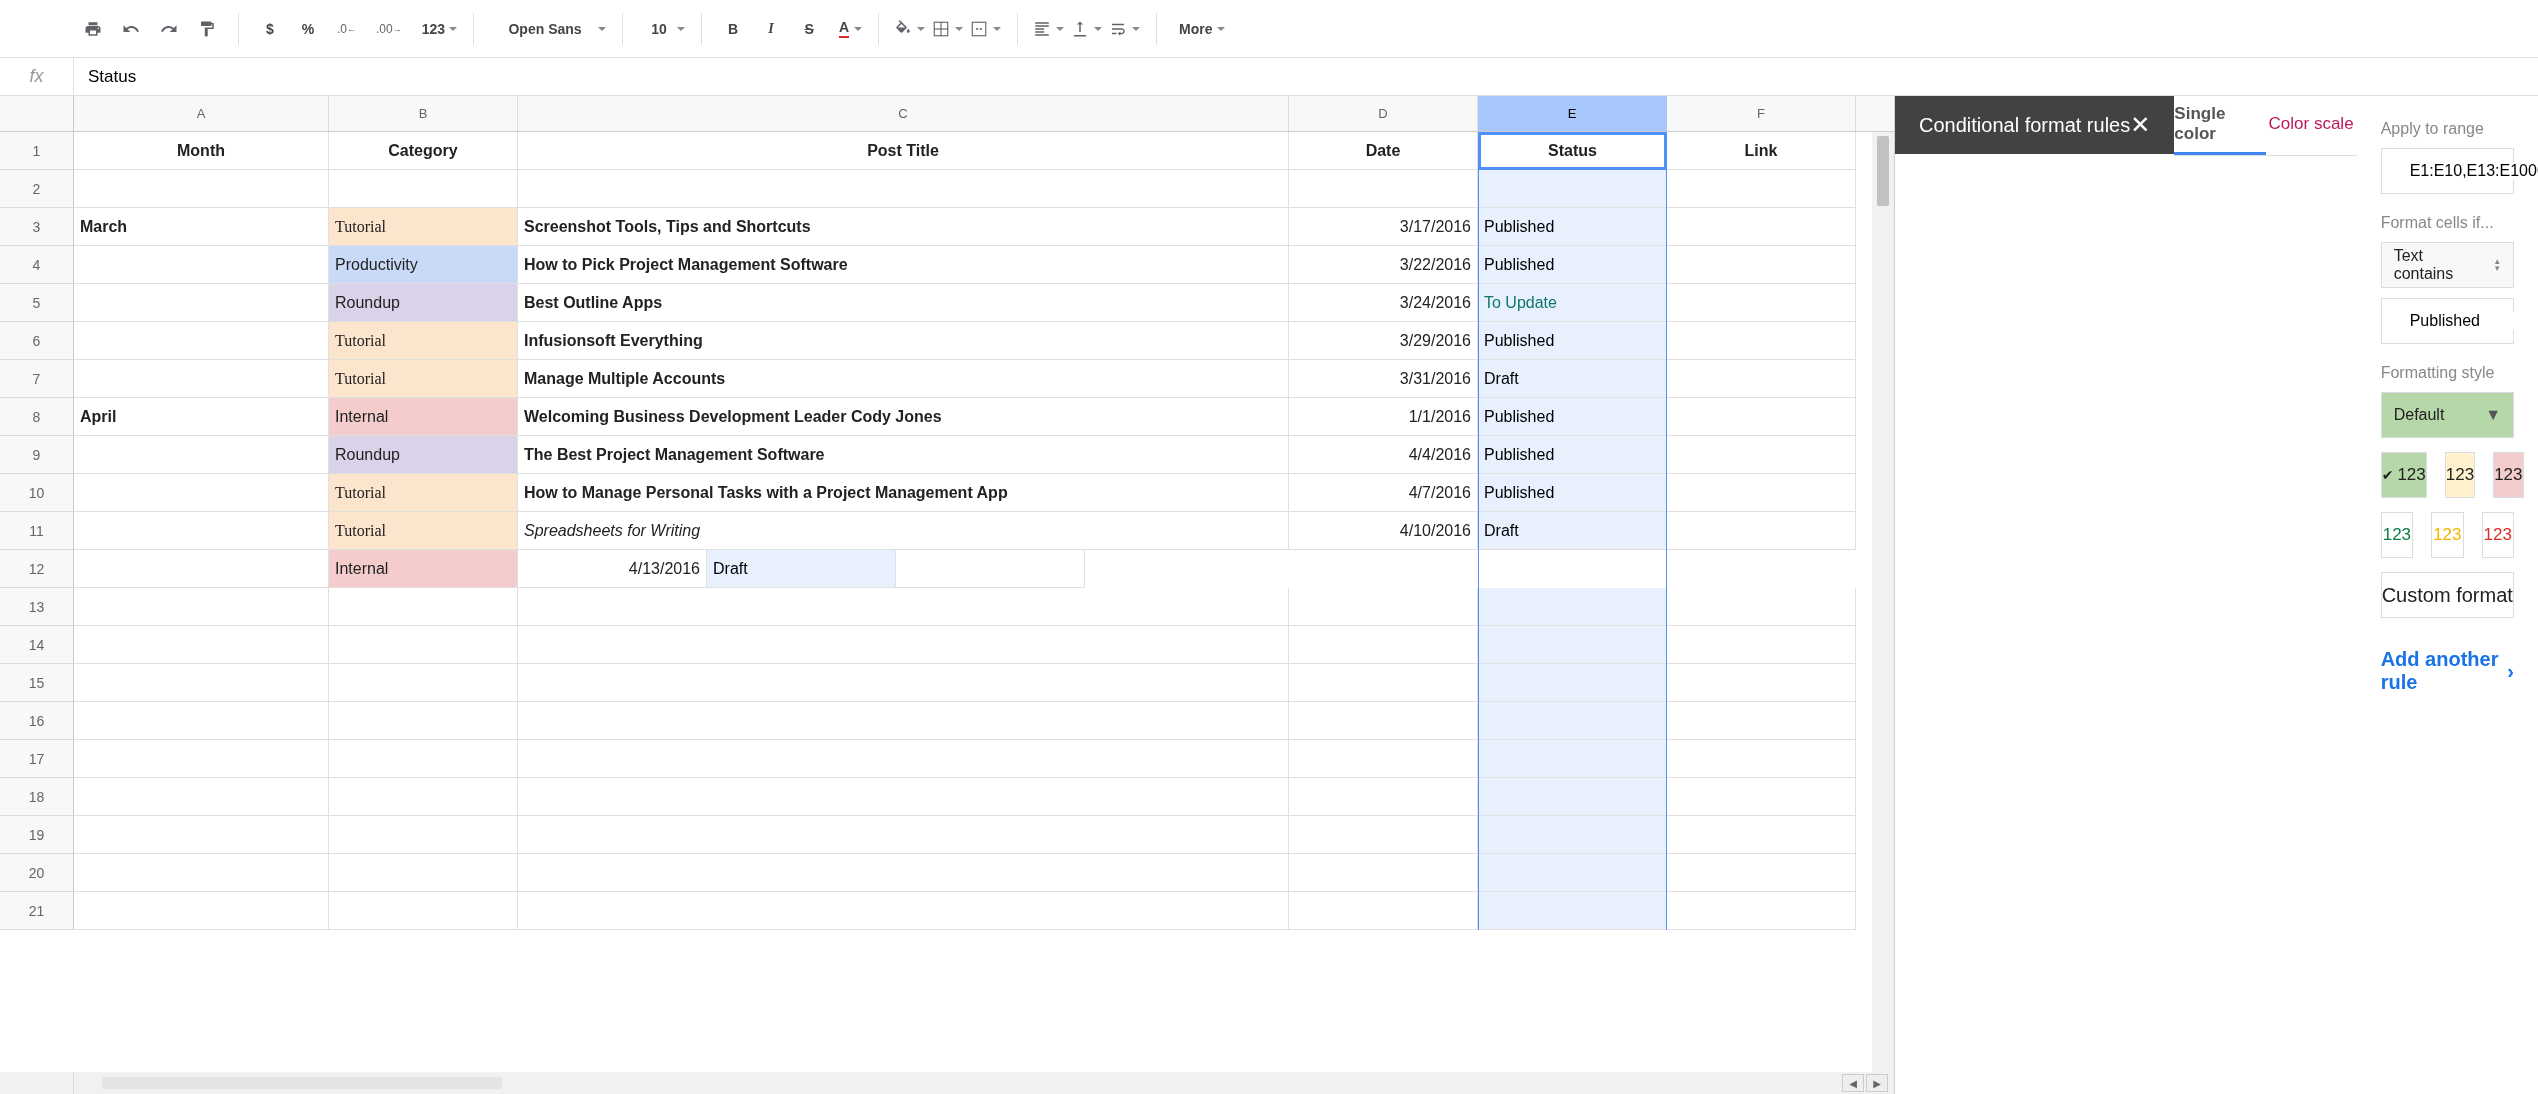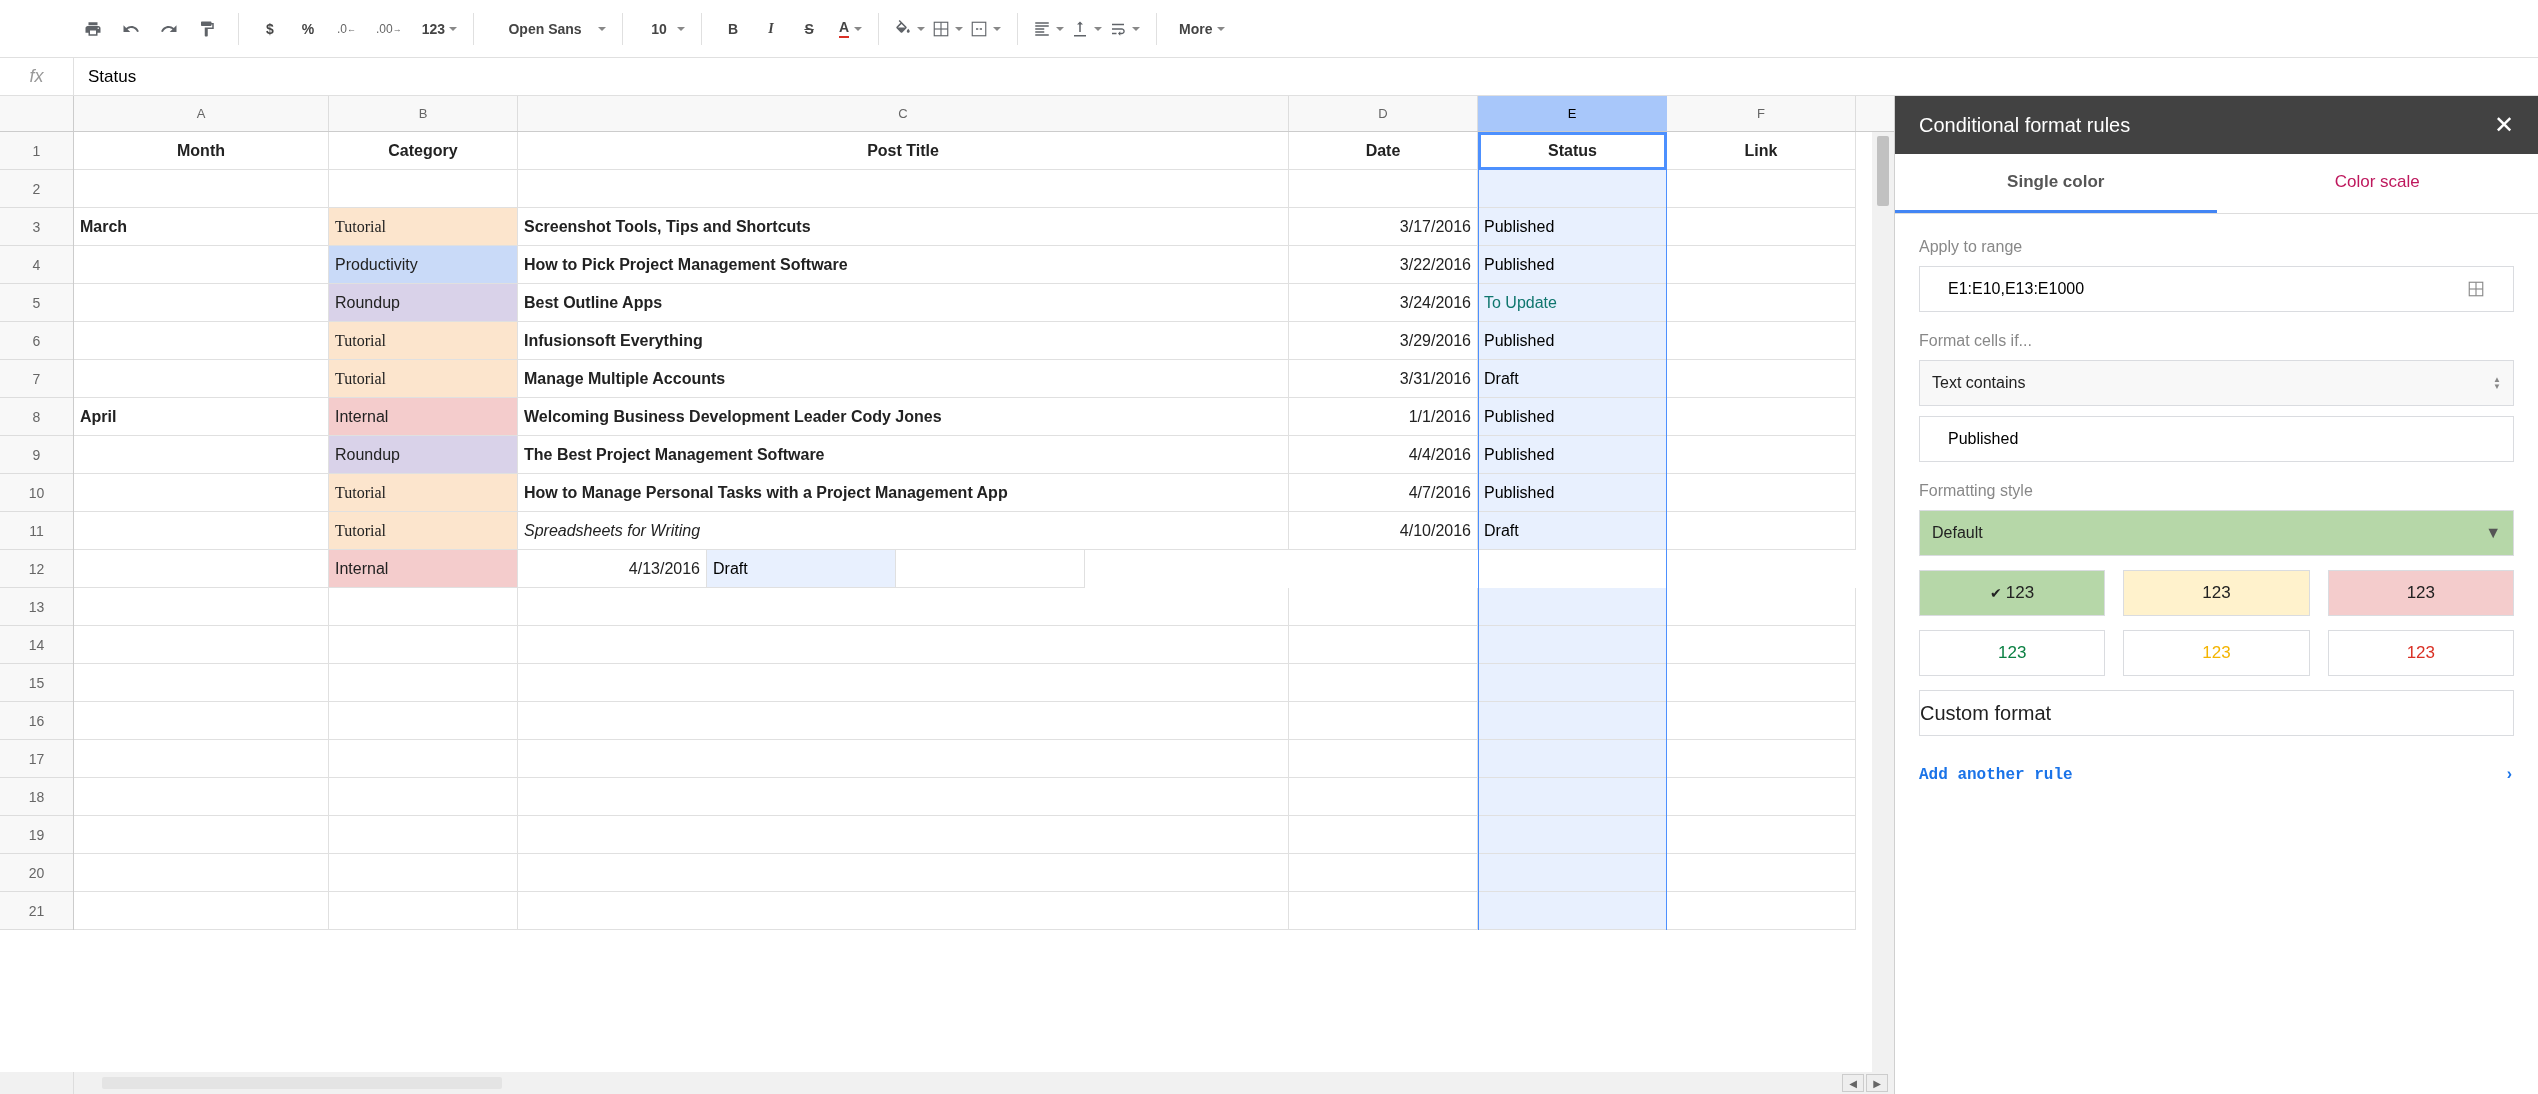--- a/index.html
+++ b/index.html
@@ -16,21 +16,21 @@
 .underline-a { border-bottom: 2px solid #d93025; padding-bottom: 1px; }
 
 
 .formula-bar { display: flex; align-items: center; height: 38px; border-bottom: 1px solid #e0e0e0; }
 .fx { width: 74px; text-align: center; font-style: italic; color: #999; font-size: 18px; border-right: 1px solid #e0e0e0; height: 100%; display: flex; align-items: center; justify-content: center; }
 .formula-input { flex: 1; padding: 0 14px; font-size: 17px; height: 100%; border: none; outline: none; }
 
 
 .main { display: flex; height: calc(1094px - 58px - 38px); }
 .sheet-area { width: 1894px; display: flex; flex-direction: column; position: relative; }
-.side-panel { flex: 1; border-left: 1px solid #d0d0d0; background: #fff; display: flex; flex-direction: column; }
+.side-panel { flex: 1; border-left: 1px solid #d0d0d0; background: #fff; display: flex; flex-direction: row; }
 
 
 .grid-wrapper { flex: 1; overflow: hidden; position: relative; }
 .col-headers { display: flex; height: 36px; background: #f8f8f8; border-bottom: 1px solid #ccc; }
 .corner { width: 74px; border-right: 1px solid #ccc; background: #f8f8f8; }
 .col-h { border-right: 1px solid #ddd; display: flex; align-items: center; justify-content: center; color: #666; font-size: 13px; }
 .col-h.sel { background: #a8c7fa; color: #000; border-right-color: #a8c7fa; }
 .grid-body { display: flex; }
 .row-headers { width: 74px; background: #f8f8f8; border-right: 1px solid #ccc; }
 .row-h { height: 38px; border-bottom: 1px solid #ddd; display: flex; align-items: center; justify-content: center; color: #666; font-size: 14px; }
@@ -77,21 +77,21 @@
 .style-presets { display: flex; gap: 18px; margin-top: 14px; }
 .preset { flex: 1; height: 46px; border: 1px solid #dadce0; display: flex; align-items: center; justify-content: center; font-size: 17px; cursor: pointer; }
 .preset.green-bg { background: #b6d7a8; }
 .preset.yellow-bg { background: #fff2cc; }
 .preset.red-bg { background: #f4cccc; }
 .preset.green-txt { color: #0b8043; }
 .preset.orange-txt { color: #f4b400; }
 .preset.red-txt { color: #d93025; }
 .check { margin-right: 4px; font-size: 14px; }
 .custom-format { margin-top: 14px; width: 100%; height: 46px; border: 1px solid #dadce0; padding: 0 0; font-size: 20px; display: flex; align-items: center; cursor: pointer; }
-.add-rule { color: #1a73e8; font-weight: 700; font-size: 16px; display: flex; align-items: center; justify-content: space-between; margin-top: 30px; cursor: pointer; font-family: Liberation Mono, monospace; }
+.add-rule { color: #1a73e8; font-weight: 700; font-size: 20px; display: flex; align-items: center; justify-content: space-between; margin-top: 30px; cursor: pointer; }
 .add-rule-chevron { color: #1a73e8; }
 
 
 .h-scroll { height: 22px; background: #f1f1f1; display: flex; align-items: center; }
 .h-scroll-track { height: 12px; background: #e4e4e4; margin: 0 28px; width: 400px; border-radius: 2px; }
 .h-scroll-nav { display: flex; gap: 2px; margin-left: auto; margin-right: 6px; }
 .h-scroll-btn { width: 22px; height: 18px; background: #eee; border: 1px solid #ccc; cursor: pointer; display: flex; align-items: center; justify-content: center; font-size: 10px; color: #666; }
 .v-scroll { position: absolute; right: 0; top: 36px; bottom: 22px; width: 22px; background: #f1f1f1; }
 .v-scroll-track { position: absolute; top: 4px; left: 5px; width: 12px; height: 70px; background: #c1c1c1; border-radius: 2px; }
 

